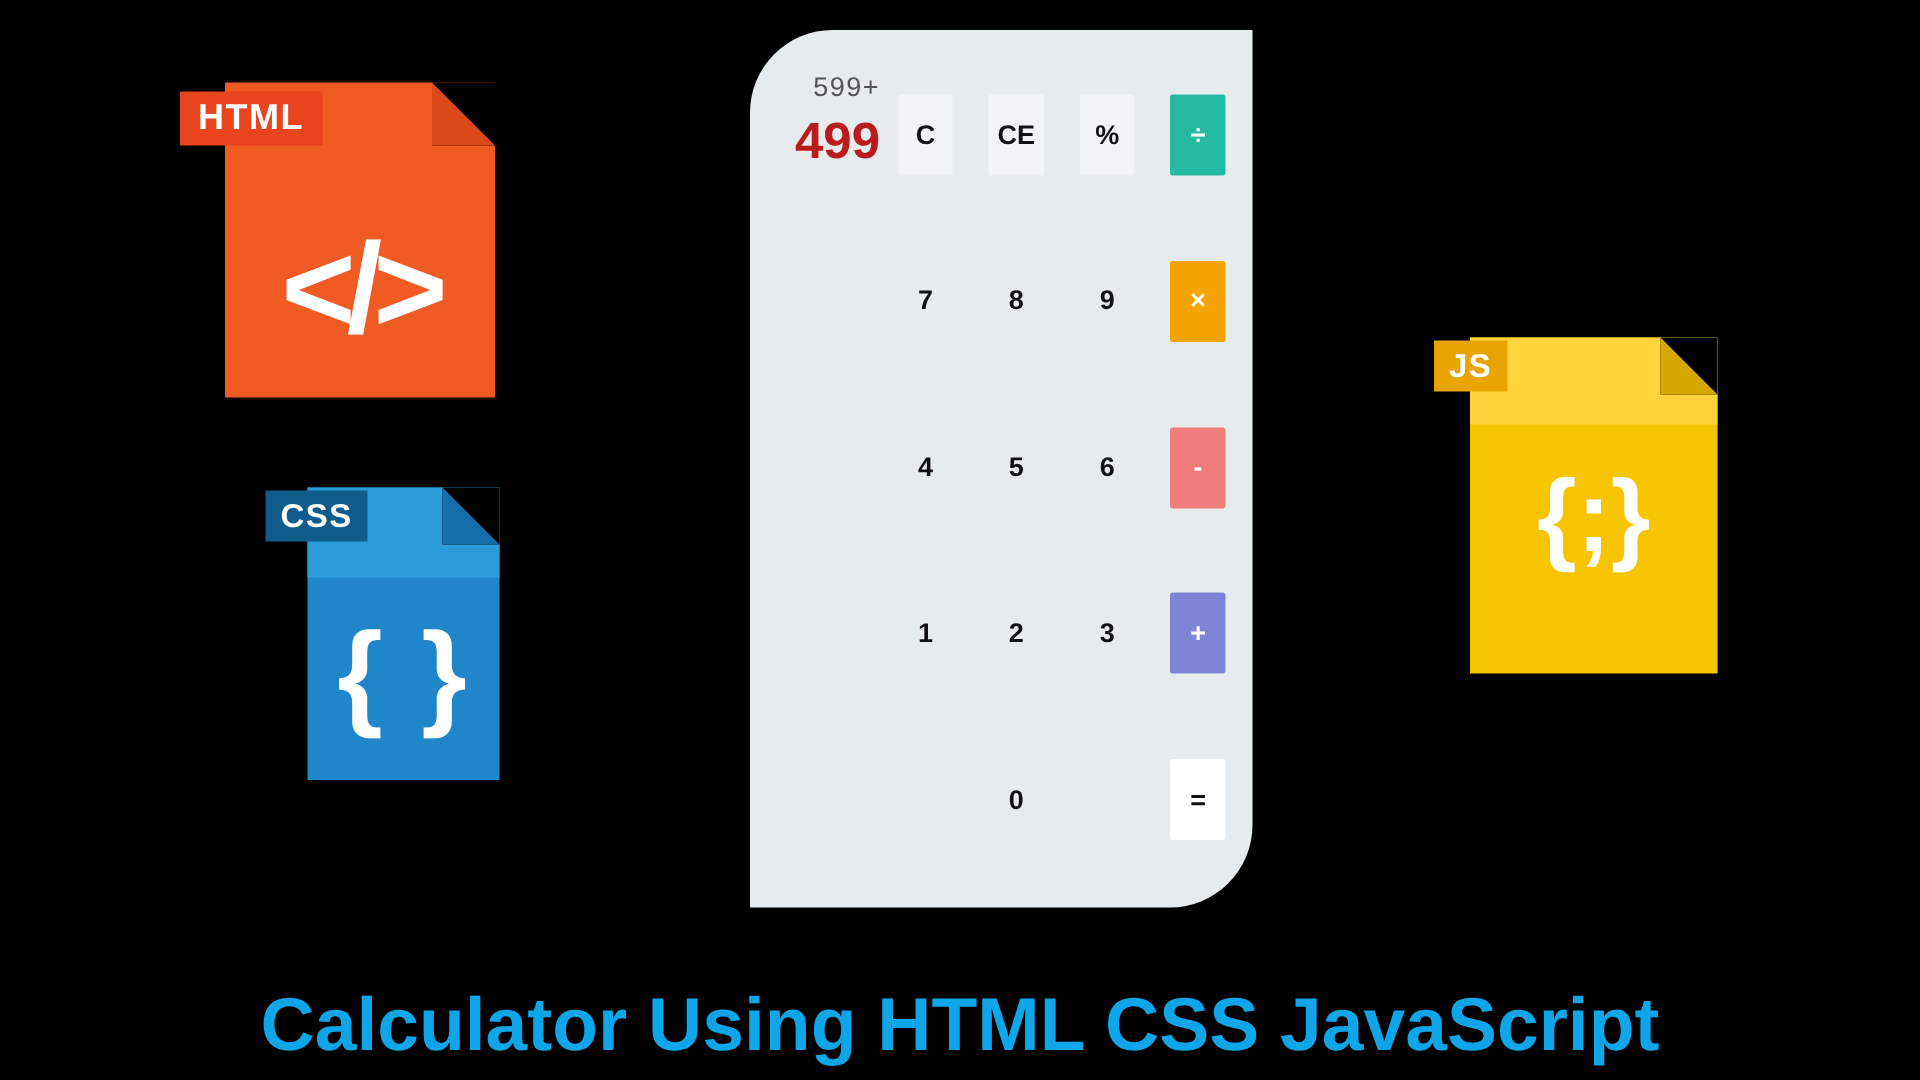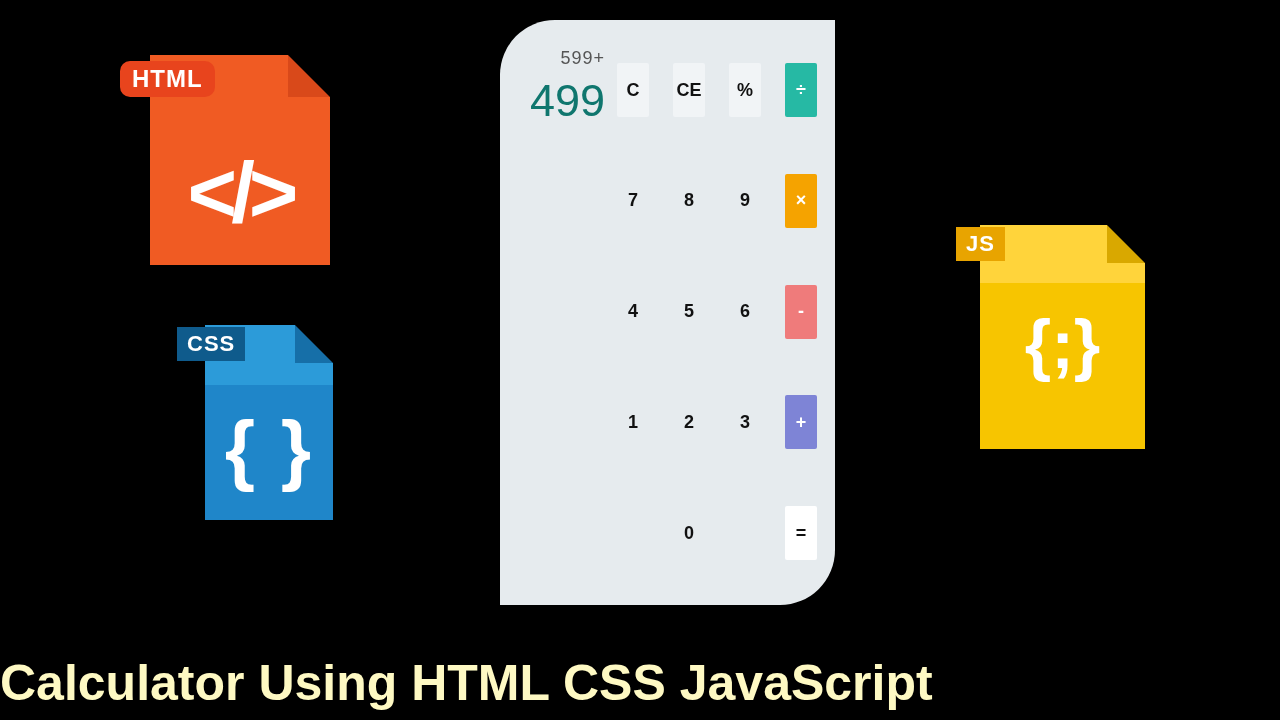--- a/index.html
+++ b/index.html
@@ -31,23 +31,23 @@
     padding: 10px 12px 8px 12px;
   }
   .display .history {
     color: #555;
     font-size: 18px;
     letter-spacing: 1px;
     margin-bottom: 6px;
     min-height: 20px;
   }
   .display .current {
-    color: #0f766e;
-    font-size: 45px;
-    font-weight: 400;
+    color: #b91c1c;
+    font-size: 34px;
+    font-weight: 700;
     min-height: 40px;
   }
   .pad {
     margin-top: 25px;
     display: grid;
     grid-template-columns: repeat(4, 1fr);
     grid-template-rows: repeat(5, 1fr);
     gap: 30px 24px;
     flex: 1 1 auto;
   }
@@ -72,21 +72,22 @@
   .btn-purple { background: #7e84d6; color: #fff; }
   .btn-zero { grid-column: 2 / span 1; }
   .btn-eq   { grid-column: 4 / span 1; }
 
   
   .title {
     position: absolute;
     bottom: 8px;
     left: 0;
     width: 100%;
-    color: #fef9c3;
+    text-align: center;
+    color: #0ea5e9;
     font-size: 50px;
     font-weight: 800;
     letter-spacing: 0px;
   }
 
   
   .file-html {
     position: absolute;
     left: 150px;
     top: 55px;
@@ -105,21 +106,20 @@
   }
   .file-html .tag {
     position: absolute;
     top: 6px; left: -30px;
     background: #e8441d;
     color: #fff;
     font-weight: 800;
     font-size: 24px;
     padding: 4px 12px;
     letter-spacing: 1px;
-    border-radius: 10px;
   }
   .file-html .glyph {
     position: absolute;
     top: 95px; left: 0; right: 0;
     text-align: center;
     color: #fff;
     font-size: 85px;
     font-weight: 900;
     line-height: 1;
     letter-spacing: -6px;

